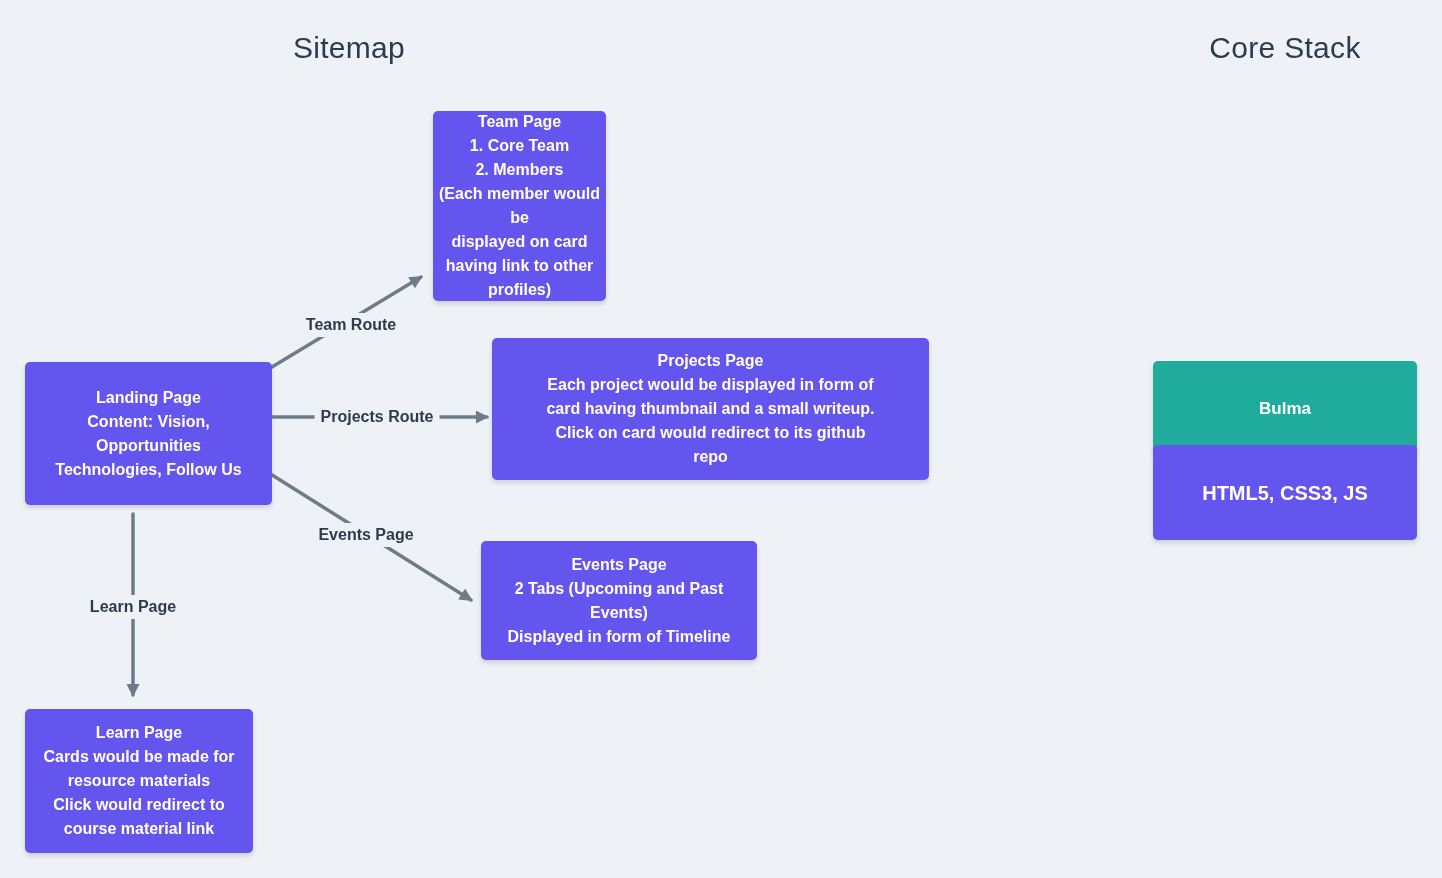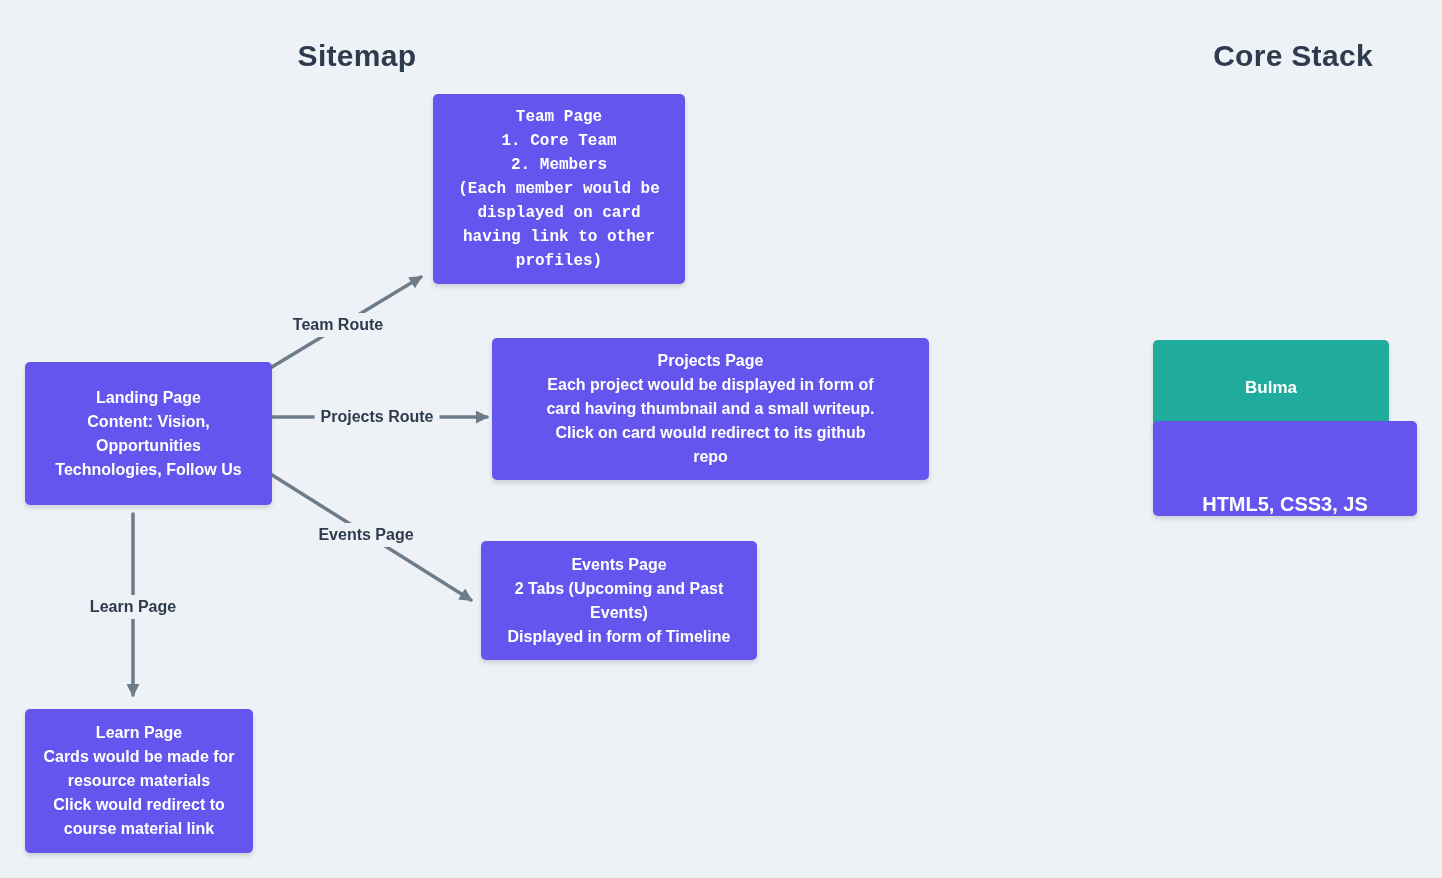--- a/index.html
+++ b/index.html
@@ -13,25 +13,25 @@
     width: 1442px;
     height: 878px;
     background: #eef1f5;
     overflow: hidden;
   }
   .section-title {
     position: absolute;
     top: 31px;
     transform: translateX(-50%);
     font-size: 30px;
-    font-weight: 700;
+    font-weight: 400;
     letter-spacing: 0.3px;
     color: #2e3b4e;
     white-space: nowrap;
-    margin: 8px;
+    margin: 0;
   }
   svg.edges {
     position: absolute;
     left: 0;
     top: 0;
     z-index: 1;
   }
   .edge-line {
     stroke: #6d7c8b;
     stroke-width: 3.5;
@@ -64,26 +64,26 @@
     padding: 0 6px;
     box-sizing: border-box;
   }
   .node-text {
     white-space: pre-line;
     font-size: 16px;
     font-weight: 700;
     line-height: 24px;
   }
   .node-landing  { left: 25px;   top: 362px; width: 247px; height: 143px; }
-  .node-team     { left: 433px;  top: 94px; width: 252px; height: 190px; font-family: Liberation Mono, monospace; }
+  .node-team     { left: 433px;  top: 111px; width: 173px; height: 190px; }
   .node-projects { left: 492px;  top: 338px; width: 437px; height: 142px; }
   .node-events   { left: 481px;  top: 541px; width: 276px; height: 119px; }
   .node-learn    { left: 25px;   top: 709px; width: 228px; height: 144px; }
-  .node-bulma    { left: 1153px; top: 340px; width: 236px; height: 95px; background: #20ac9d; }
-  .node-html     { left: 1153px; top: 421px; width: 264px; height: 95px; align-items: flex-end; }
+  .node-bulma    { left: 1153px; top: 361px; width: 264px; height: 95px; background: #20ac9d; }
+  .node-html     { left: 1153px; top: 445px; width: 264px; height: 95px; }
   .node-bulma .node-text { font-size: 17px; }
   .node-html  .node-text { font-size: 20px; }
 </style>
 </head>
 <body>
 
 <div class="canvas">
 
   <h1 class="section-title" style="left: 349px;">Sitemap</h1>
 
@@ -94,21 +94,21 @@
       <marker id="arrowhead" viewBox="0 0 10 10" refX="8.5" refY="5" markerWidth="15" markerHeight="13" markerUnits="userSpaceOnUse" orient="auto-start-reverse">
         <path d="M0,0 L10,5 L0,10 z" fill="#6d7c8b"></path>
       </marker>
     </defs>
     <path class="edge-line" d="M262,373 L421,277" marker-end="url(#arrowhead)"></path>
     <path class="edge-line" d="M268,417 L487,417" marker-end="url(#arrowhead)"></path>
     <path class="edge-line" d="M261,468 L471,600" marker-end="url(#arrowhead)"></path>
     <path class="edge-line" d="M133,514 L133,695" marker-end="url(#arrowhead)"></path>
   </svg>
 
-  <div class="edge-label" style="left: 338px; top: 325px;">Team Route</div>
+  <div class="edge-label" style="left: 351px; top: 325px;">Team Route</div>
 
   <div class="edge-label" style="left: 377px; top: 417px; text-align: right;">Projects Route</div>
 
   <div class="edge-label" style="left: 366px; top: 535px;">Events Page</div>
 
   <div class="edge-label" style="left: 133px; top: 607px;">Learn Page</div>
 
   <div class="node node-landing">
     <span class="node-text">Landing Page
 Content: Vision,

